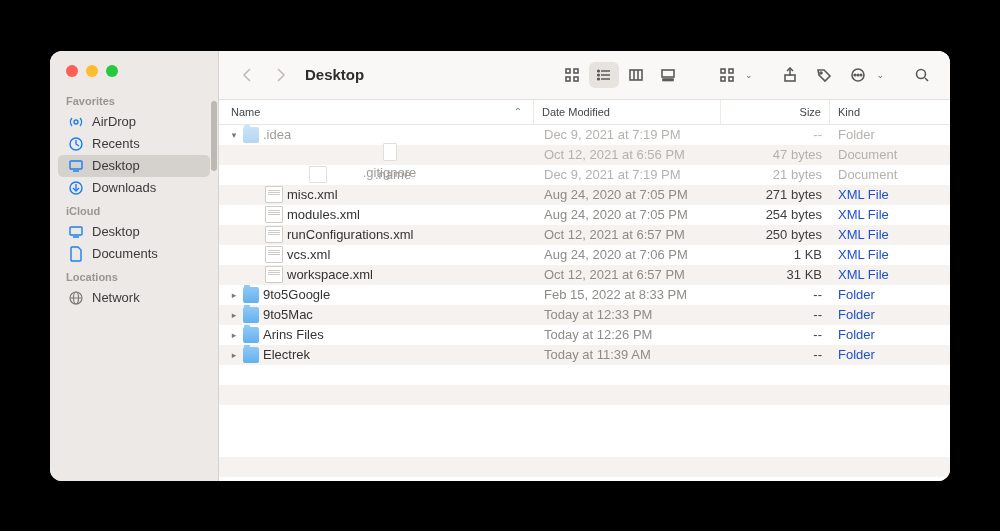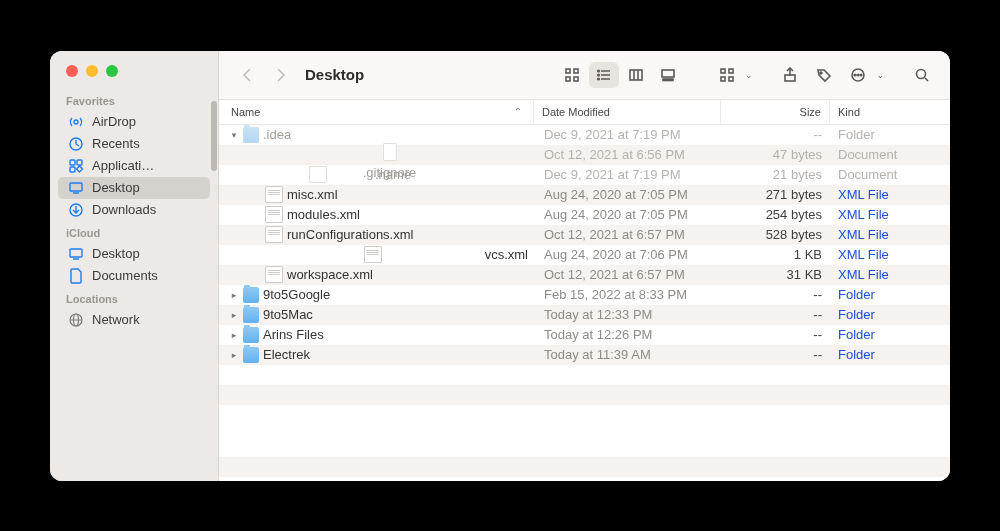--- a/index.html
+++ b/index.html
@@ -194,31 +194,20 @@
         </div>
         <div class="side-item">
           <span class="icon ">
             <svg viewBox="0 0 16 16" fill="none" stroke="currentColor" stroke-width="1.4">
               <circle cx="8" cy="8" r="6"></circle>
               <polyline points="8,4 8,8 11,10"></polyline>
             </svg>
           </span>
           <span class="name-text">Recents</span>
         </div>
-        <div class="side-item">
-          <span class="icon ">
-            <svg viewBox="0 0 16 16" fill="none" stroke="currentColor" stroke-width="1.4">
-              <rect x="2" y="2" width="5" height="5" rx="1"></rect>
-              <rect x="9" y="2" width="5" height="5" rx="1"></rect>
-              <rect x="2" y="9" width="5" height="5" rx="1"></rect>
-              <path d="M11.5 8l3 3-3 3-3-3z"></path>
-            </svg>
-          </span>
-          <span class="name-text">Applicati…</span>
-        </div>
         <div class="side-item selected">
           <span class="icon ">
             <svg viewBox="0 0 16 16" fill="none" stroke="currentColor" stroke-width="1.4">
               <rect x="2" y="3" width="12" height="8" rx="1"></rect>
               <line x1="5" y1="13" x2="11" y2="13"></line>
             </svg>
           </span>
           <span class="name-text">Desktop</span>
         </div>
         <div class="side-item">
@@ -418,25 +407,25 @@
           <div class="c-size">254 bytes</div>
           <div class="c-kind">XML File</div>
         </div>
         <div class="row alt">
           <div class="c-name" style="padding-left: 32px;">
             <span class="disclosure"></span>
             <span class="file-icon xml"></span>
             <span class="name-text">runConfigurations.xml</span>
           </div>
           <div class="c-date">Oct 12, 2021 at 6:57 PM</div>
-          <div class="c-size">528 bytes</div>
+          <div class="c-size">250 bytes</div>
           <div class="c-kind">XML File</div>
         </div>
         <div class="row">
-          <div class="c-name" style="padding-left: 32px; justify-content: space-between;">
+          <div class="c-name" style="padding-left: 32px;">
             <span class="disclosure"></span>
             <span class="file-icon xml"></span>
             <span class="name-text">vcs.xml</span>
           </div>
           <div class="c-date">Aug 24, 2020 at 7:06 PM</div>
           <div class="c-size">1 KB</div>
           <div class="c-kind">XML File</div>
         </div>
         <div class="row alt">
           <div class="c-name" style="padding-left: 32px;">

